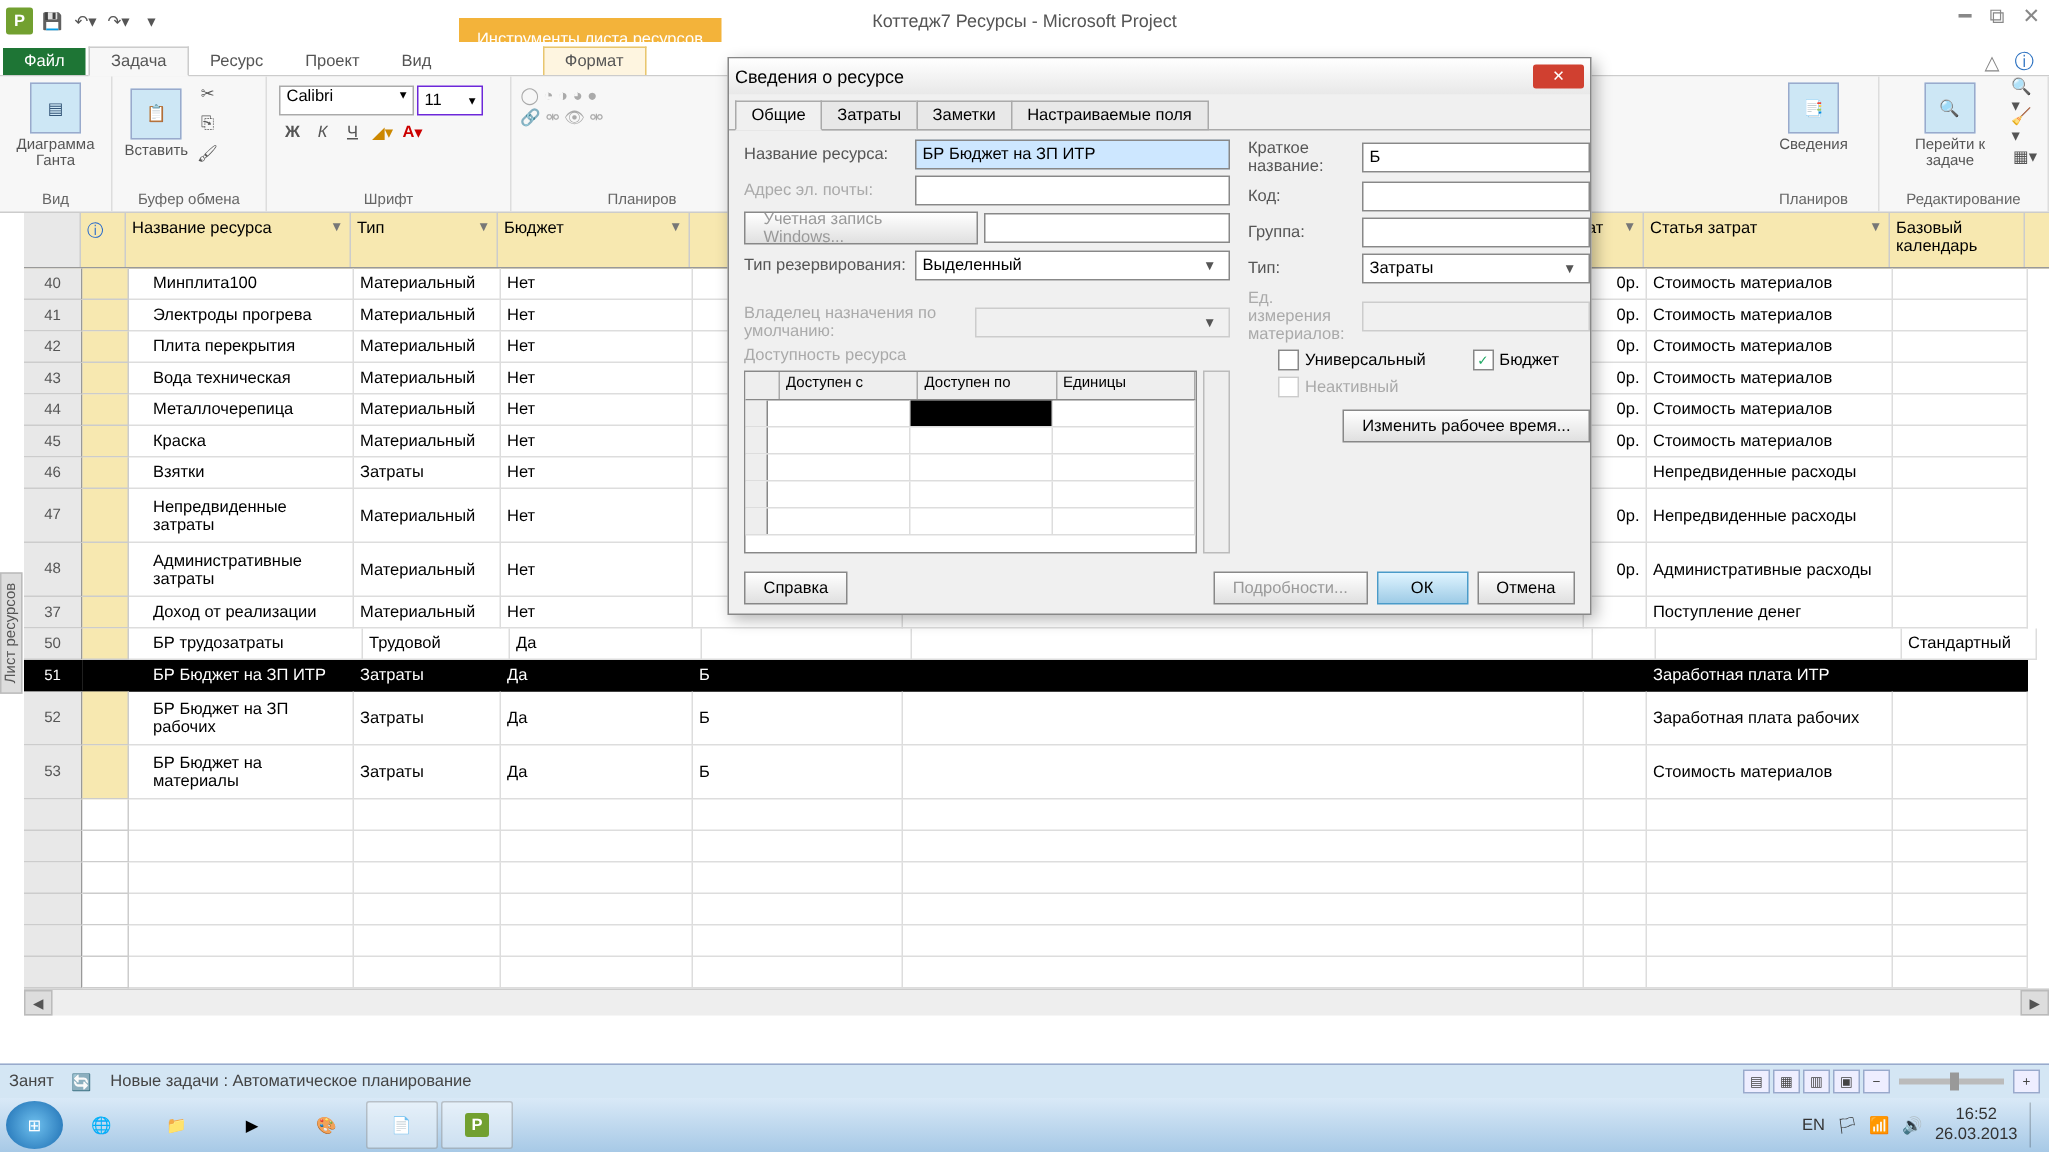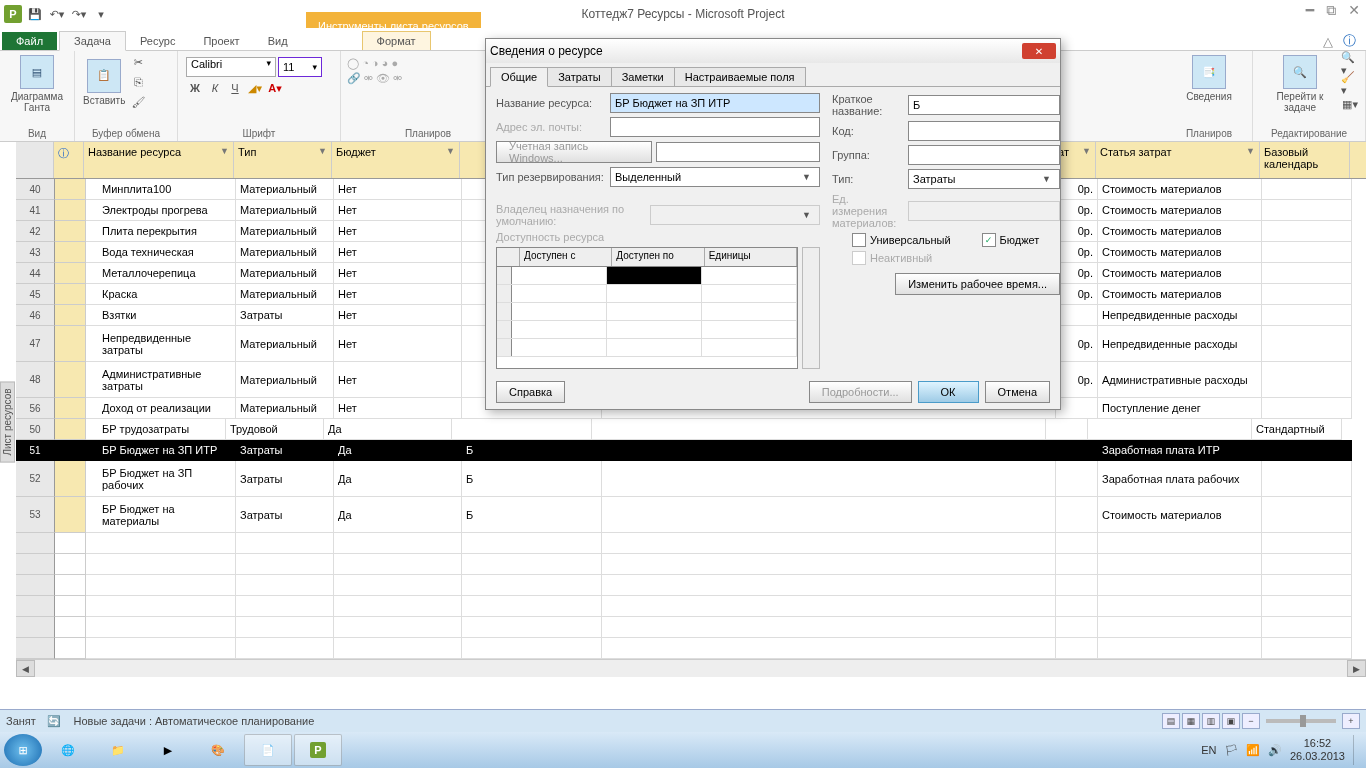--- a/index.html
+++ b/index.html
@@ -327,35 +327,35 @@
           <div class="cell" style="width:150px;padding-left:16px">Административные затраты</div>
           <div class="cell" style="width:98px">Материальный</div>
           <div class="cell" style="width:128px">Нет</div>
           <div class="cell" style="width:140px"></div>
           <div class="cell" style="width:454px"></div>
           <div class="cell" style="width:42px;justify-content:flex-end">0р.</div>
           <div class="cell" style="width:164px">Административные расходы</div>
           <div class="cell" style="width:90px"></div>
         </div>
         <div class="grid-row">
-          <div class="row-hdr">56</div>
+          <div class="row-hdr">37</div>
           <div class="info-col"></div>
           <div class="cell" style="width:150px;padding-left:16px">Доход от реализации</div>
           <div class="cell" style="width:98px">Материальный</div>
           <div class="cell" style="width:128px">Нет</div>
           <div class="cell" style="width:140px"></div>
           <div class="cell" style="width:454px"></div>
           <div class="cell" style="width:42px;justify-content:flex-end"></div>
           <div class="cell" style="width:164px">Поступление денег</div>
           <div class="cell" style="width:90px"></div>
         </div>
         <div class="grid-row">
           <div class="row-hdr">50</div>
           <div class="info-col"></div>
-          <div class="cell" style="width:140px;padding-left:16px">БР трудозатраты</div>
+          <div class="cell" style="width:156px;padding-left:16px">БР трудозатраты</div>
           <div class="cell" style="width:98px">Трудовой</div>
           <div class="cell" style="width:128px">Да</div>
           <div class="cell" style="width:140px"></div>
           <div class="cell" style="width:454px"></div>
           <div class="cell" style="width:42px;justify-content:flex-end"></div>
           <div class="cell" style="width:164px"></div>
           <div class="cell" style="width:90px">Стандартный</div>
         </div>
         <div class="grid-row selected">
           <div class="row-hdr">51</div>

